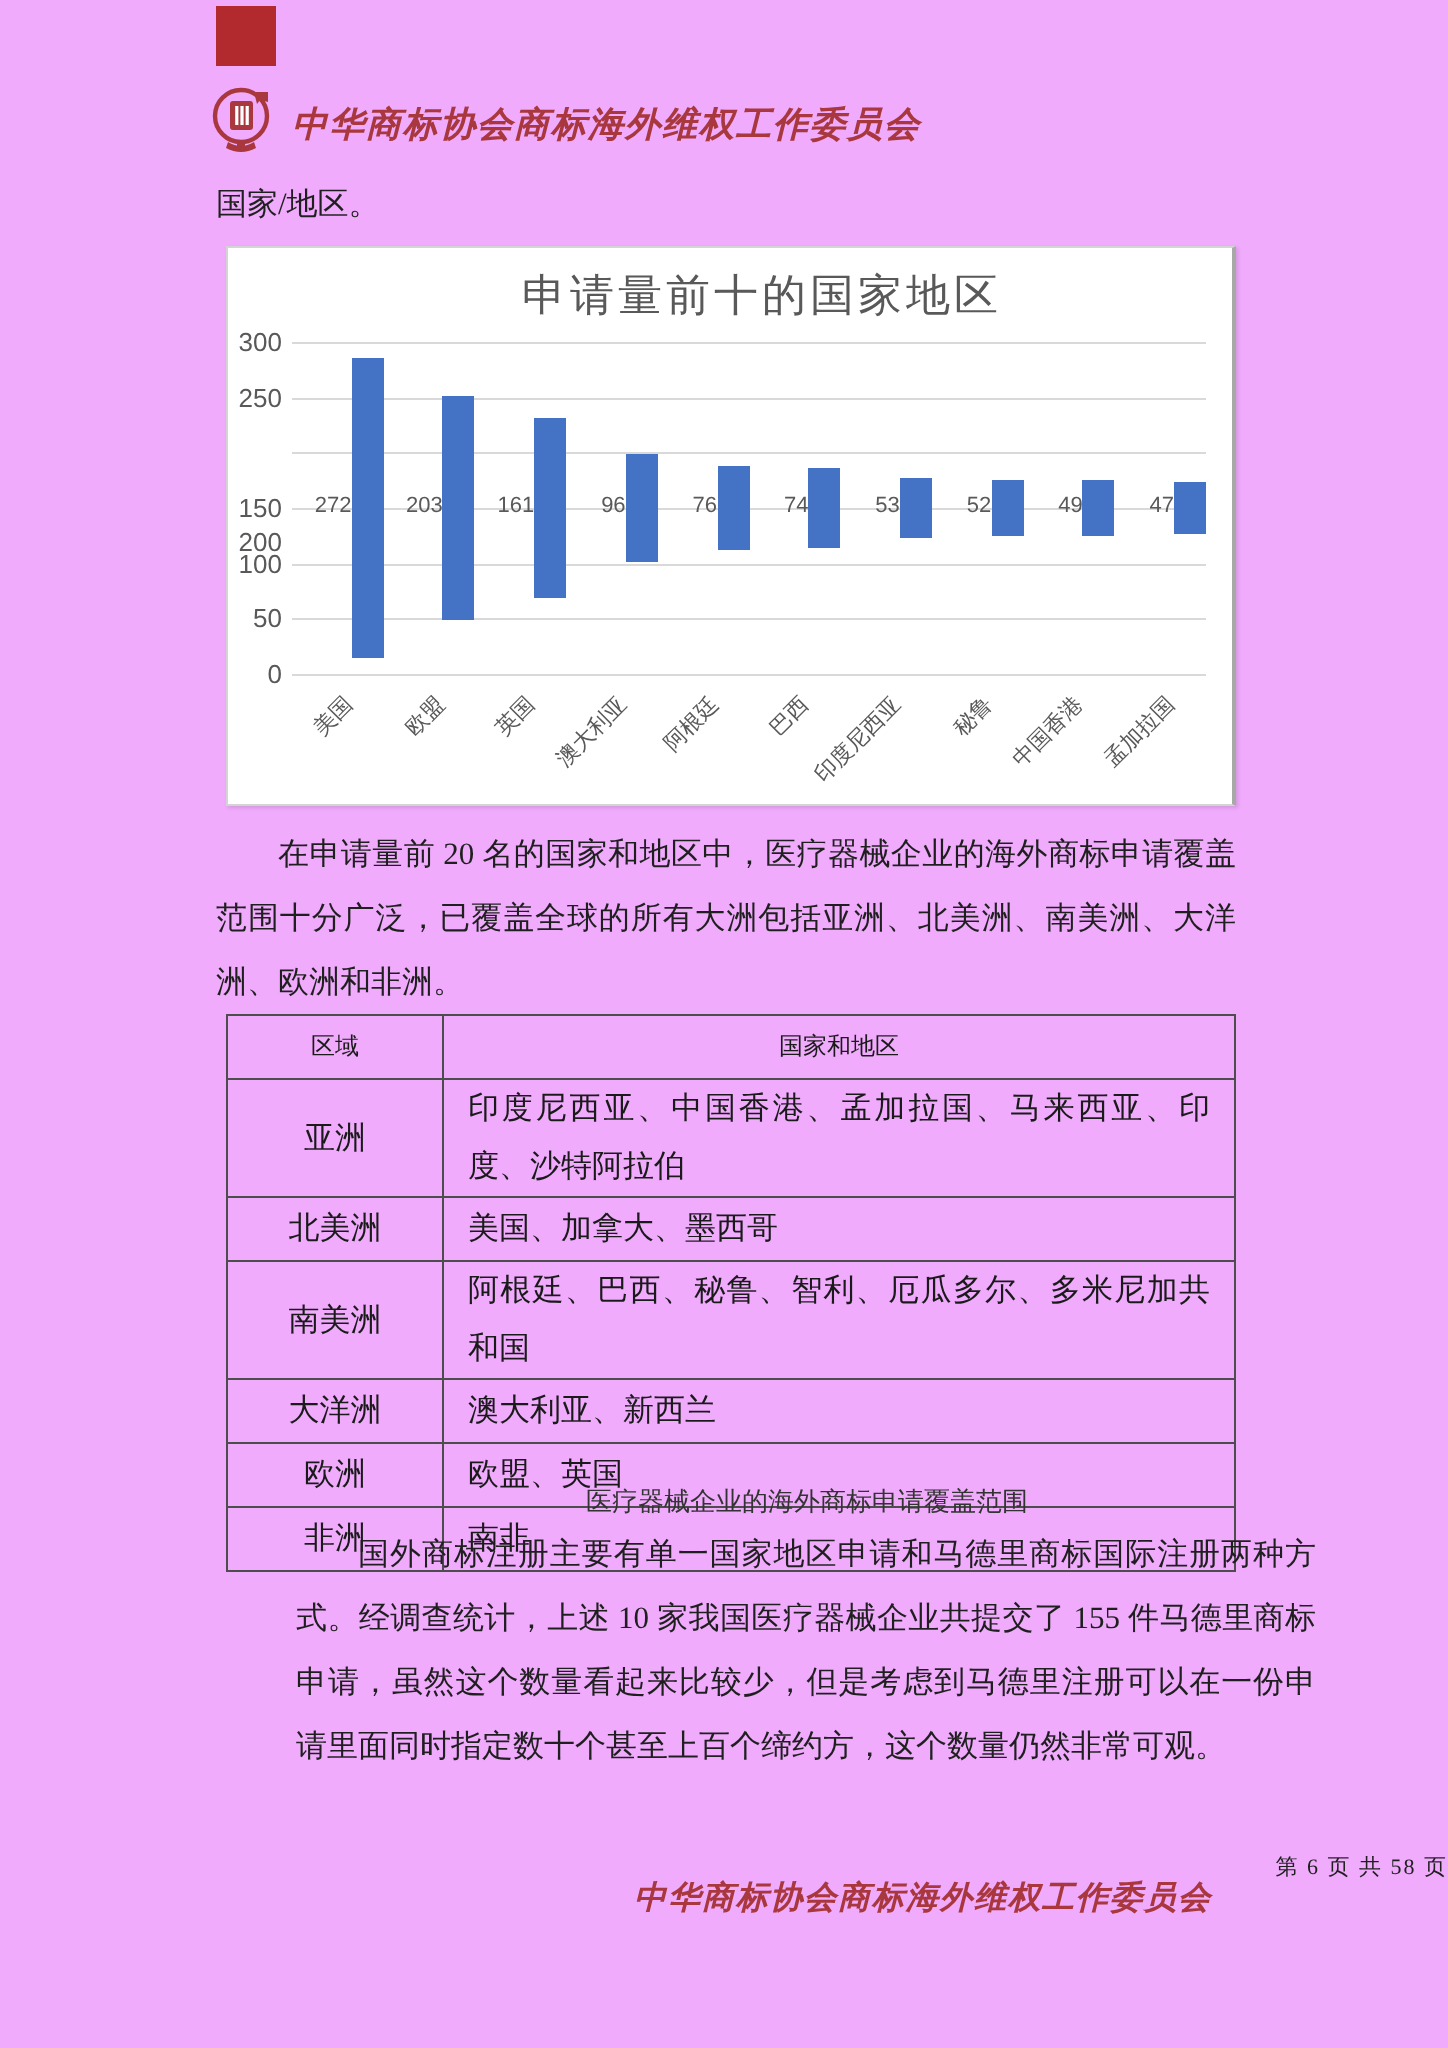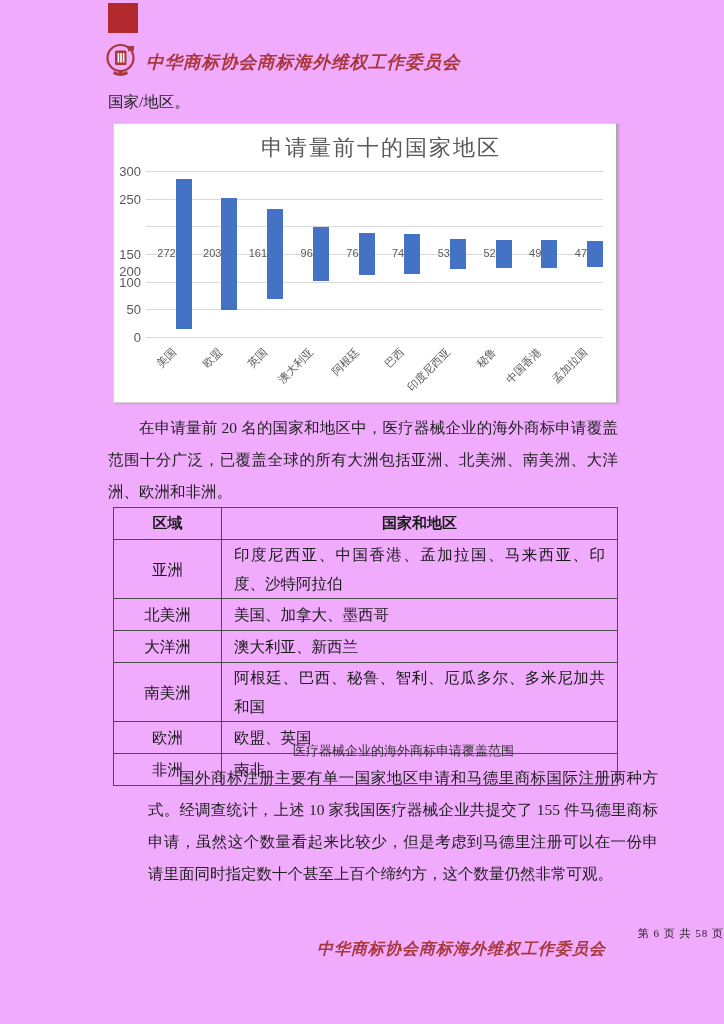--- a/index.html
+++ b/index.html
@@ -37,21 +37,21 @@
   }
   
   .para{position:absolute;left:108px;width:510px;font-size:15.5px;line-height:32px;
     color:#1f1f1f;text-align:justify;text-indent:2em;}
   .para-coverage{top:412px;}
   .para-madrid{top:762px;margin-left:40px;}
   
   .coverage-table{position:absolute;left:113px;top:507px;width:505px;border-collapse:collapse;
     font-size:15.5px;color:#1a1a1a;}
   .coverage-table th,.coverage-table td{border:1px solid #4d4d4d;}
-  .coverage-table th{height:29px;font-weight:bold;text-align:center;font-size:15px;}
+  .coverage-table th{height:29px;font-weight:normal;text-align:center;font-size:12px;}
   .coverage-table th.col-region{width:105px;}
   .coverage-table td.region{width:105px;text-align:center;height:29px;line-height:29px;}
   .coverage-table td.countries{padding:0 12px;line-height:29px;text-align:justify;}
   .table-caption{position:absolute;left:113px;top:742px;width:581px;text-align:center;
     font-size:13px;color:#333;}
   
   .footer-page{position:absolute;left:0;top:926px;width:100%;text-align:right;
     font-size:11px;color:#1f1f1f;letter-spacing:1px;}
   .footer-org{position:absolute;right:118px;top:939px;font-size:16px;font-weight:bold;
     font-style:italic;color:#a9383e;letter-spacing:1px;white-space:nowrap;}
@@ -169,28 +169,28 @@
     <tbody>
         <tr>
           <td class="region">亚洲</td>
           <td class="countries">印度尼西亚、中国香港、孟加拉国、马来西亚、印度、沙特阿拉伯</td>
         </tr>
         <tr>
           <td class="region">北美洲</td>
           <td class="countries">美国、加拿大、墨西哥</td>
         </tr>
         <tr>
+          <td class="region">南美洲</td>
+          <td class="countries">阿根廷、巴西、秘鲁、智利、厄瓜多尔、多米尼加共和国</td>
+        </tr>
+        <tr>
           <td class="region">大洋洲</td>
           <td class="countries">澳大利亚、新西兰</td>
         </tr>
         <tr>
-          <td class="region">南美洲</td>
-          <td class="countries">阿根廷、巴西、秘鲁、智利、厄瓜多尔、多米尼加共和国</td>
-        </tr>
-        <tr>
           <td class="region">欧洲</td>
           <td class="countries">欧盟、英国</td>
         </tr>
         <tr>
           <td class="region">非洲</td>
           <td class="countries">南非</td>
         </tr>
       </tbody>
   </table>
 

